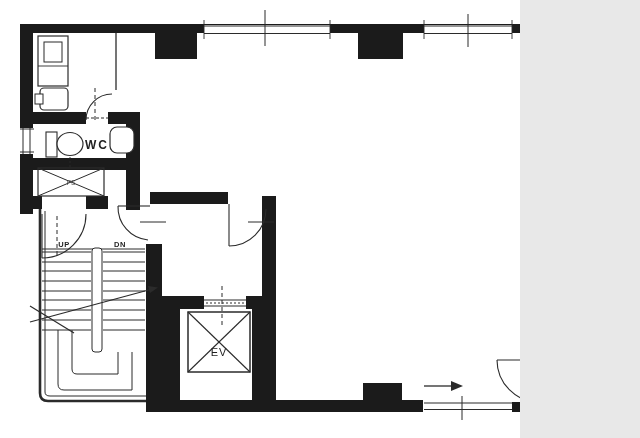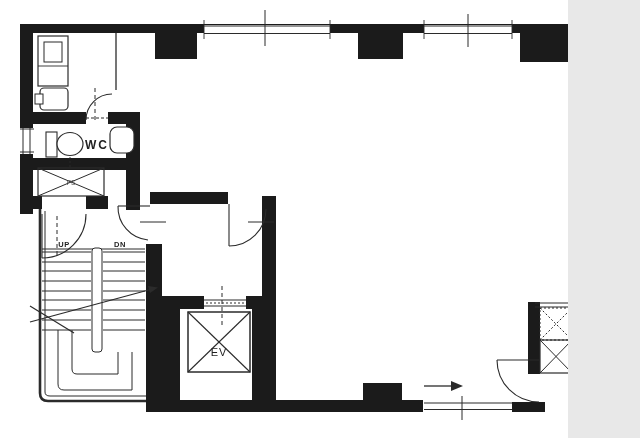--- a/index.html
+++ b/index.html
@@ -1,18 +1,18 @@
 <!DOCTYPE html>
 <html style="--wall: #1b1b1b; --line: #2b2b2b; --background: #ffffff;"><head>
 <meta charset="utf-8">
 <style>
   html,body{margin:0;padding:0;background:#e8e8e8;}
   :root{--wall:#1b1b1b;--line:#2b2b2b;--background:#ffffff;}
   #plan-wrap{
-    position:relative;width:568px;height:438px;background:var(--background);
+    position:relative;width:520px;height:438px;background:var(--background);
     font-family:"Liberation Sans", sans-serif;overflow:hidden;
   }
   svg{position:absolute;left:0;top:0;}
   .w{fill:var(--wall);stroke:none;}
   .ln{stroke:var(--line);fill:none;}
   .fx{stroke:var(--line);fill:var(--background);}
   .arc{stroke:var(--line);fill:none;stroke-width:1.1;}
   .winbg{fill:var(--background);stroke:none;}
   text{fill:#222;font-family:"Liberation Sans", sans-serif;}
   .lbl-big{font-size:12px;font-weight:600;letter-spacing:2px;}

